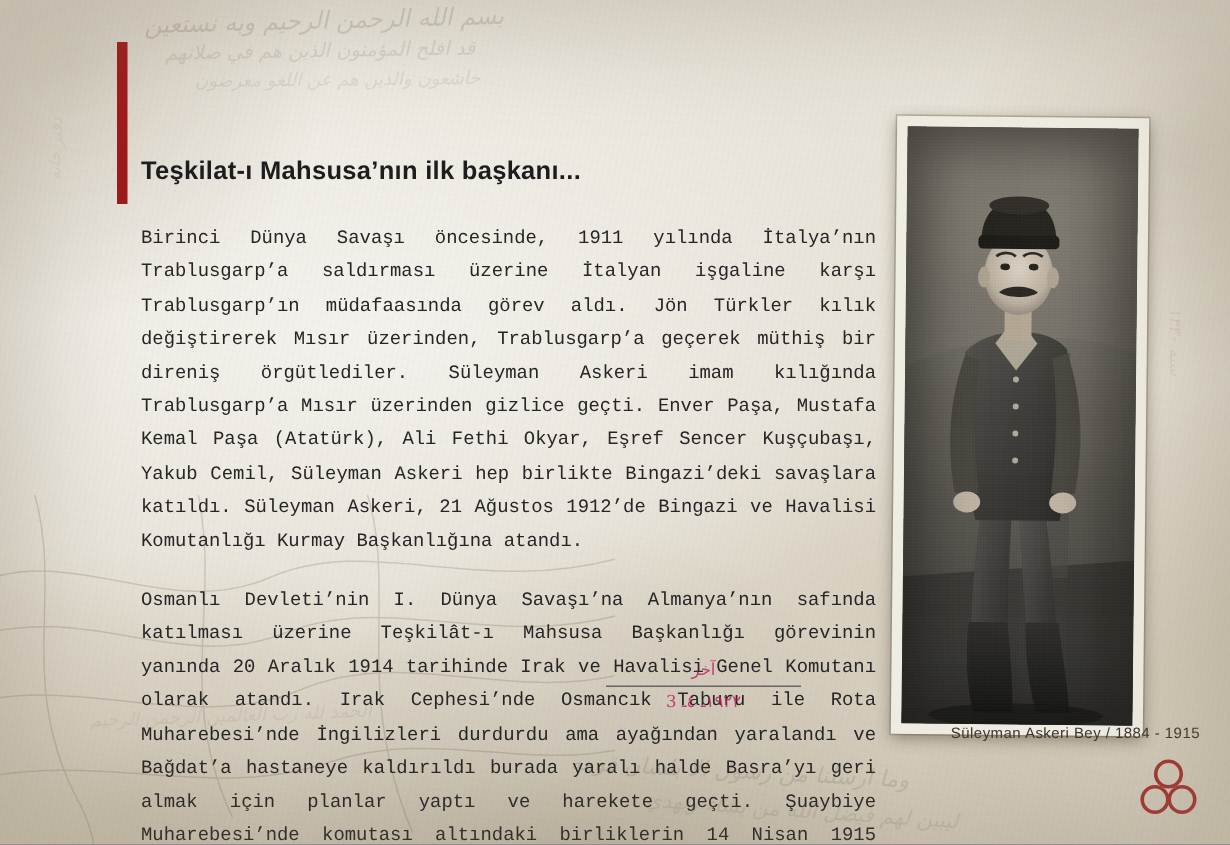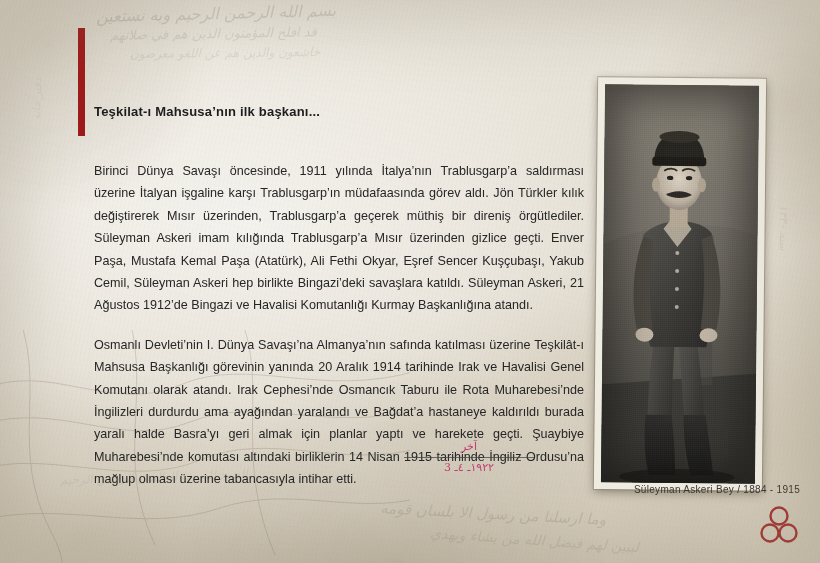--- a/index.html
+++ b/index.html
@@ -90,37 +90,37 @@
     font-size: 47px;
     font-weight: bold;
     color: #1a1a1a;
     letter-spacing: -0.5px;
     line-height: 1.05;
     text-shadow: 0 1px 0 rgba(255,255,255,.5);
   }
   .subtitle {
     position: absolute;
     left: 94px; top: 104px;
-    font-size: 13px;
+    font-size: 17px;
     font-weight: bold;
     color: #1d1d1d;
     letter-spacing: .2px;
   }
 
   
   .body {
     position: absolute;
     left: 94px; top: 148px;
     width: 490px;
     font-size: 12.6px;
     line-height: 1.78;
     color: #262626;
     text-align: justify;
   }
-  .body p { margin: 12px 0 17px 0; }
+  .body p { margin: 0 0 17px 0; font-family: Liberation Mono, monospace; }
   .body p:last-child { margin-bottom: 0; }
 
   
   .ink-note {
     position: absolute;
     left: 404px; top: 440px;
     width: 130px;
     text-align: center;
     color: #be185d;
     font-family: "DejaVu Serif", serif;

